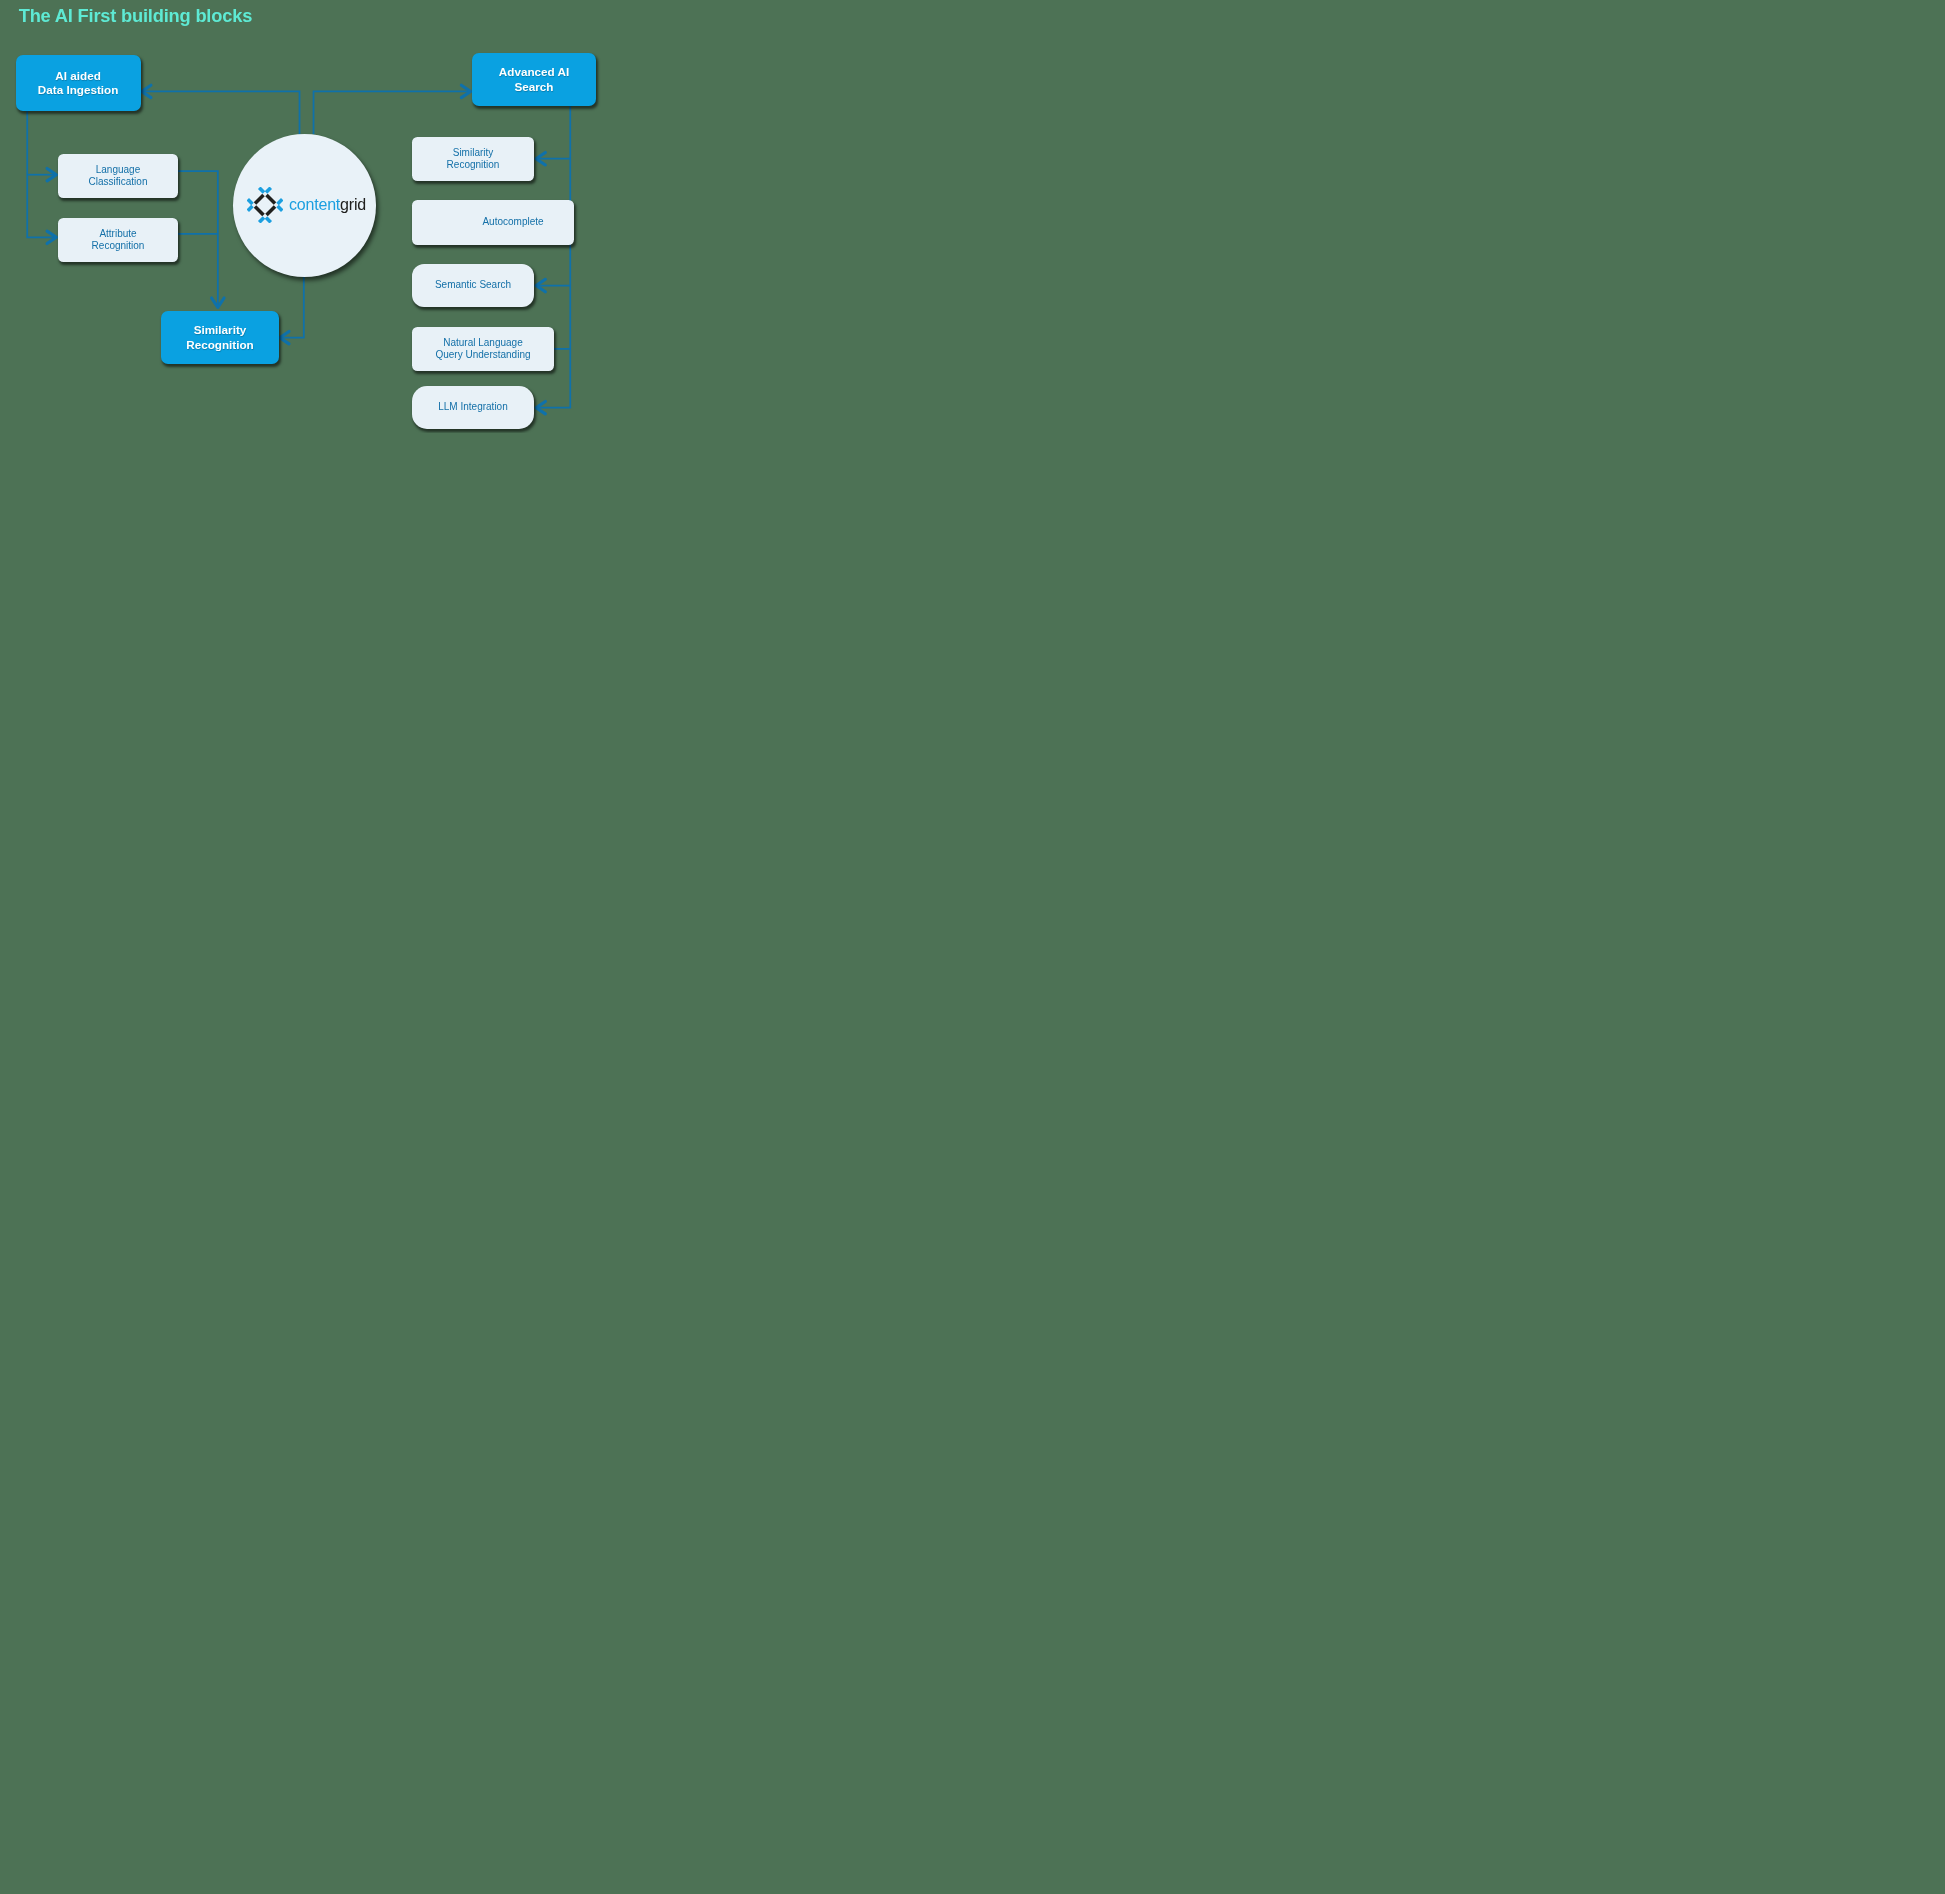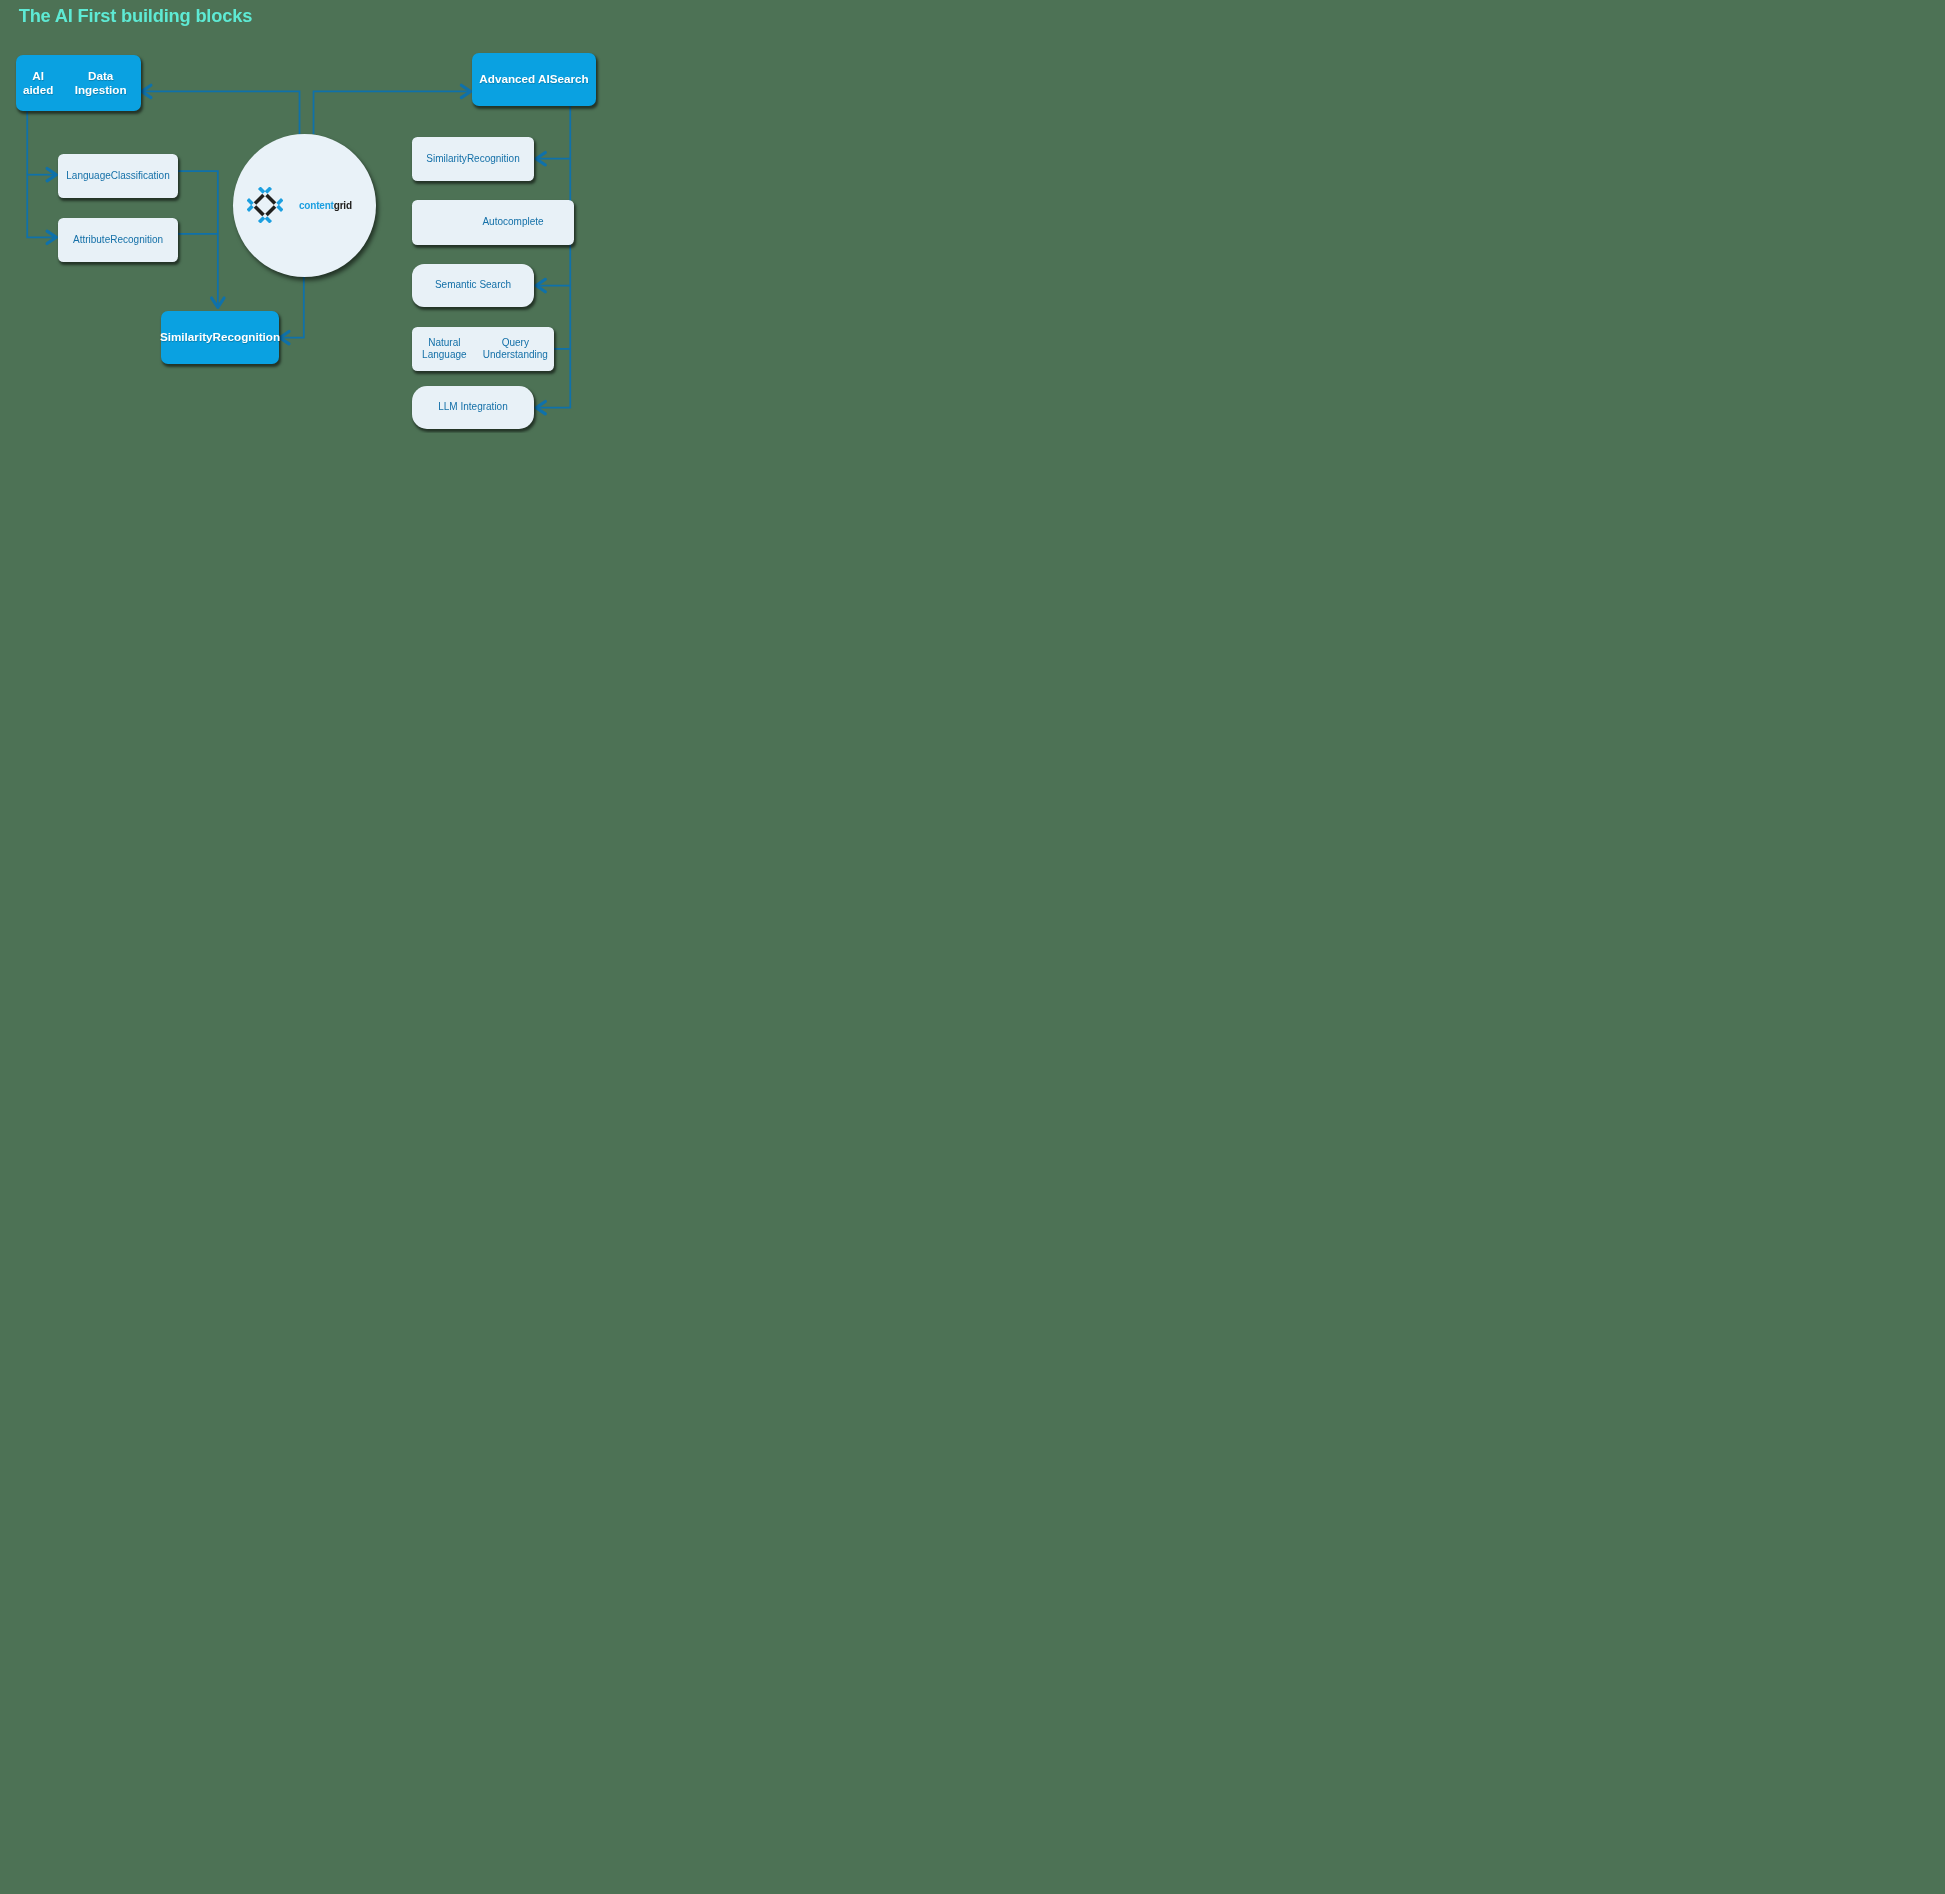--- a/index.html
+++ b/index.html
@@ -16,21 +16,21 @@
     left: 18.7px;
     top: 4.7px;
     font-size: 18.3px;
     font-weight: 700;
     color: #5eead4;
     letter-spacing: -0.2px;
   }
   .node {
     position: absolute;
     display: flex;
-    flex-direction: row;
+    flex-direction: column;
     align-items: center;
     justify-content: center;
     text-align: center;
     z-index: 3;
   }
   .node.primary {
     background: #0AA1E1;
     border-radius: 7px;
     color: #FFFFFF;
     font-weight: 700;
@@ -64,23 +64,23 @@
     position: absolute;
     left: 14px;
     top: 51px;
     width: 115px;
     height: 40px;
     display: flex;
     align-items: center;
   }
   .logo-mark { width: 36px; height: 36px; flex: 0 0 auto; }
   .logo-text {
-    margin-left: 16px;
-    font-size: 10px;
-    font-weight: 700;
+    margin-left: 6px;
+    font-size: 16px;
+    font-weight: 400;
     letter-spacing: -0.2px;
     white-space: nowrap;
   }
   .logo-text .p1 { color: #1B9FE0; }
   .logo-text .p2 { color: #20201E; }
   svg.wires {
     position: absolute;
     left: 0; top: 0;
     width: 601px; height: 433px;
     z-index: 1;

